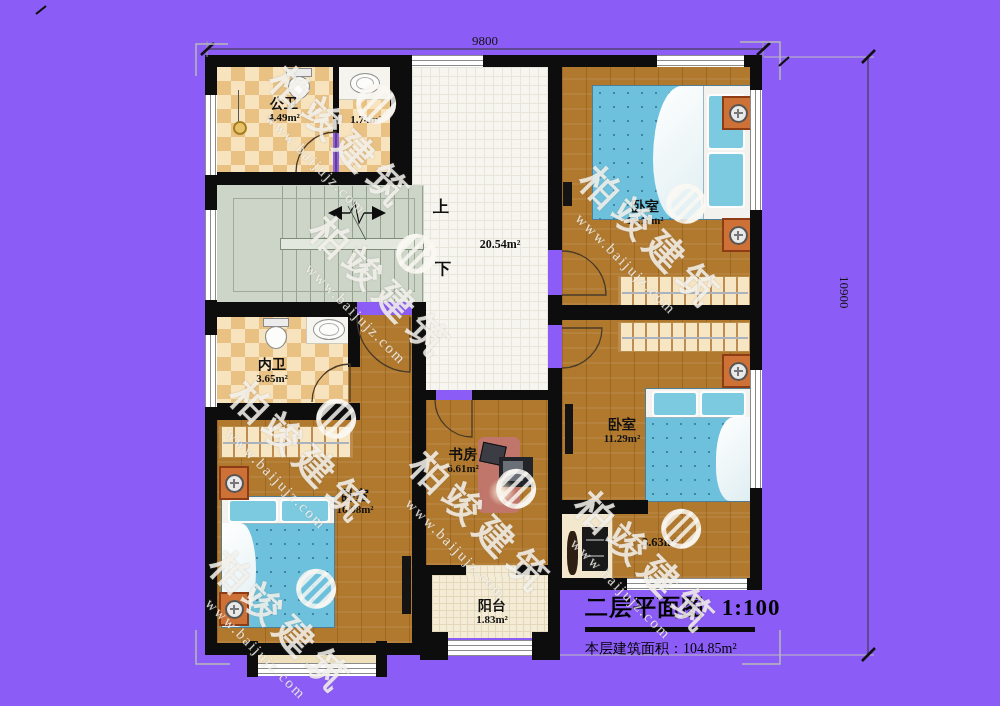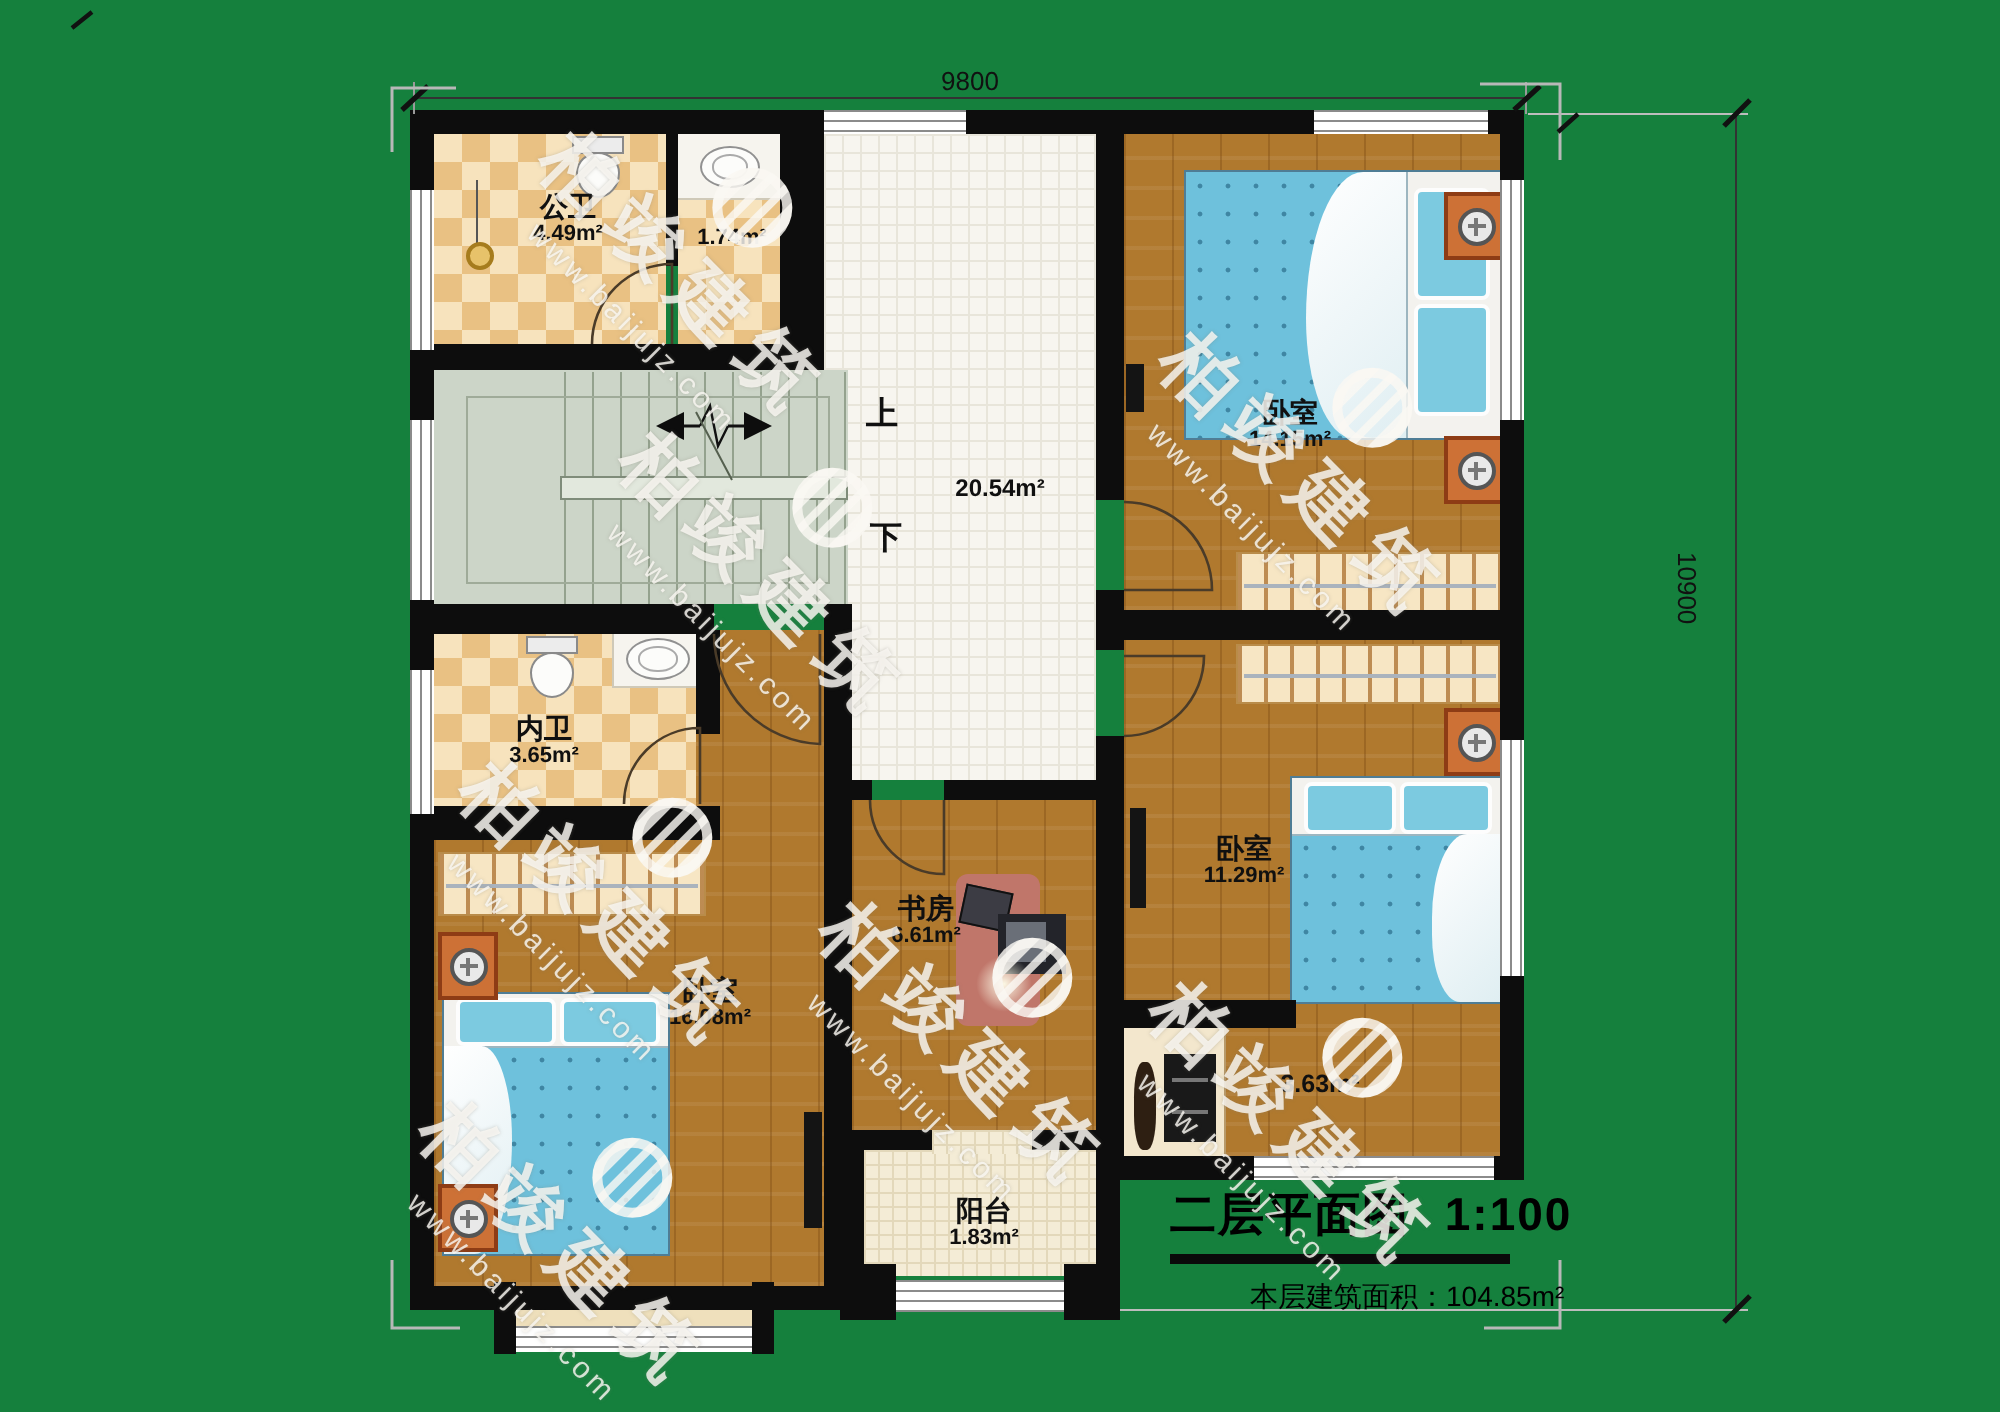--- a/index.html
+++ b/index.html
@@ -1,17 +1,17 @@
 <!DOCTYPE html>
 <html><head>
 <meta charset="utf-8">
 <style>
   html,body{margin:0;padding:0;background:#fff;}
-  #plan{position:relative;width:1000px;height:706px;background:#15803d;overflow:hidden;
-        font-family:Liberation Sans, sans-serif;}
+  #plan{position:relative;width:1000px;height:706px;background:#8b5cf6;overflow:hidden;
+        font-family:Liberation Serif, serif;}
   .abs{position:absolute;}
   .wall{position:absolute;background:#0d0d0d;z-index:30;}
   .floor{position:absolute;z-index:5;}
   .checker{background:repeating-conic-gradient(#e9c183 0% 25%, #f7e3bd 0% 50%) 0 0/28px 28px;}
   .tilewhite{background:#f7f5ef;
     background-image:linear-gradient(#e8e5da 1px,transparent 1px),linear-gradient(90deg,#e8e5da 1px,transparent 1px);
     background-size:9px 9px;}
   .wood{background-color:#b0792e;
     background-image:repeating-linear-gradient(90deg,rgba(110,62,12,.30) 0 1px,transparent 1px 24px),
                      repeating-linear-gradient(0deg,rgba(255,255,255,.07) 0 2px,transparent 2px 15px);}
@@ -43,21 +43,21 @@
   .tv{position:absolute;background:#141414;z-index:12;}
   .rlabel{position:absolute;z-index:50;text-align:center;color:#101010;transform:translate(-50%,0);white-space:nowrap;}
   .rname{font-size:14px;font-weight:bold;line-height:15px;}
   .rarea{font-size:11px;font-weight:bold;line-height:13px;}
   .dimtext{position:absolute;z-index:50;font-size:13px;color:#111;}
   .stairline{background-image:repeating-linear-gradient(90deg,#94a28e 0 1px,transparent 1px 14px);}
   svg.overlay{position:absolute;left:0;top:0;z-index:40;pointer-events:none;}
   .titleblock{position:absolute;z-index:50;color:#000;}
   .t-row{font-size:23px;font-weight:bold;letter-spacing:1px;white-space:nowrap;}
   .t-rule{height:5px;background:#0a0a0a;margin:4px 0 7px 0;width:170px;}
-  .t-note{font-size:14px;line-height:19px;white-space:nowrap;margin-left:40px;}
+  .t-note{font-size:14px;line-height:19px;white-space:nowrap;}
   .wm{position:absolute;z-index:60;display:flex;flex-direction:column;align-items:center;gap:3px;
       transform:translate(-50%,-50%) rotate(45deg);pointer-events:none;
       color:rgba(250,248,243,.82);text-shadow:0 0 2px rgba(130,125,115,.35);}
   .wm-logo{width:30px;height:30px;border:5px solid rgba(250,248,243,.82);border-radius:50%;
       background:repeating-linear-gradient(90deg,rgba(250,248,243,.82) 0 4px,transparent 4px 9px);}
   .wm-brand{font-size:38px;font-weight:bold;letter-spacing:8px;white-space:nowrap;}
   .wm-url{font-size:15px;letter-spacing:2px;white-space:nowrap;}
   .niche{position:absolute;background:#f3e7cd;border-right:1px solid #b89a6a;z-index:10;}
 </style>
 </head>

